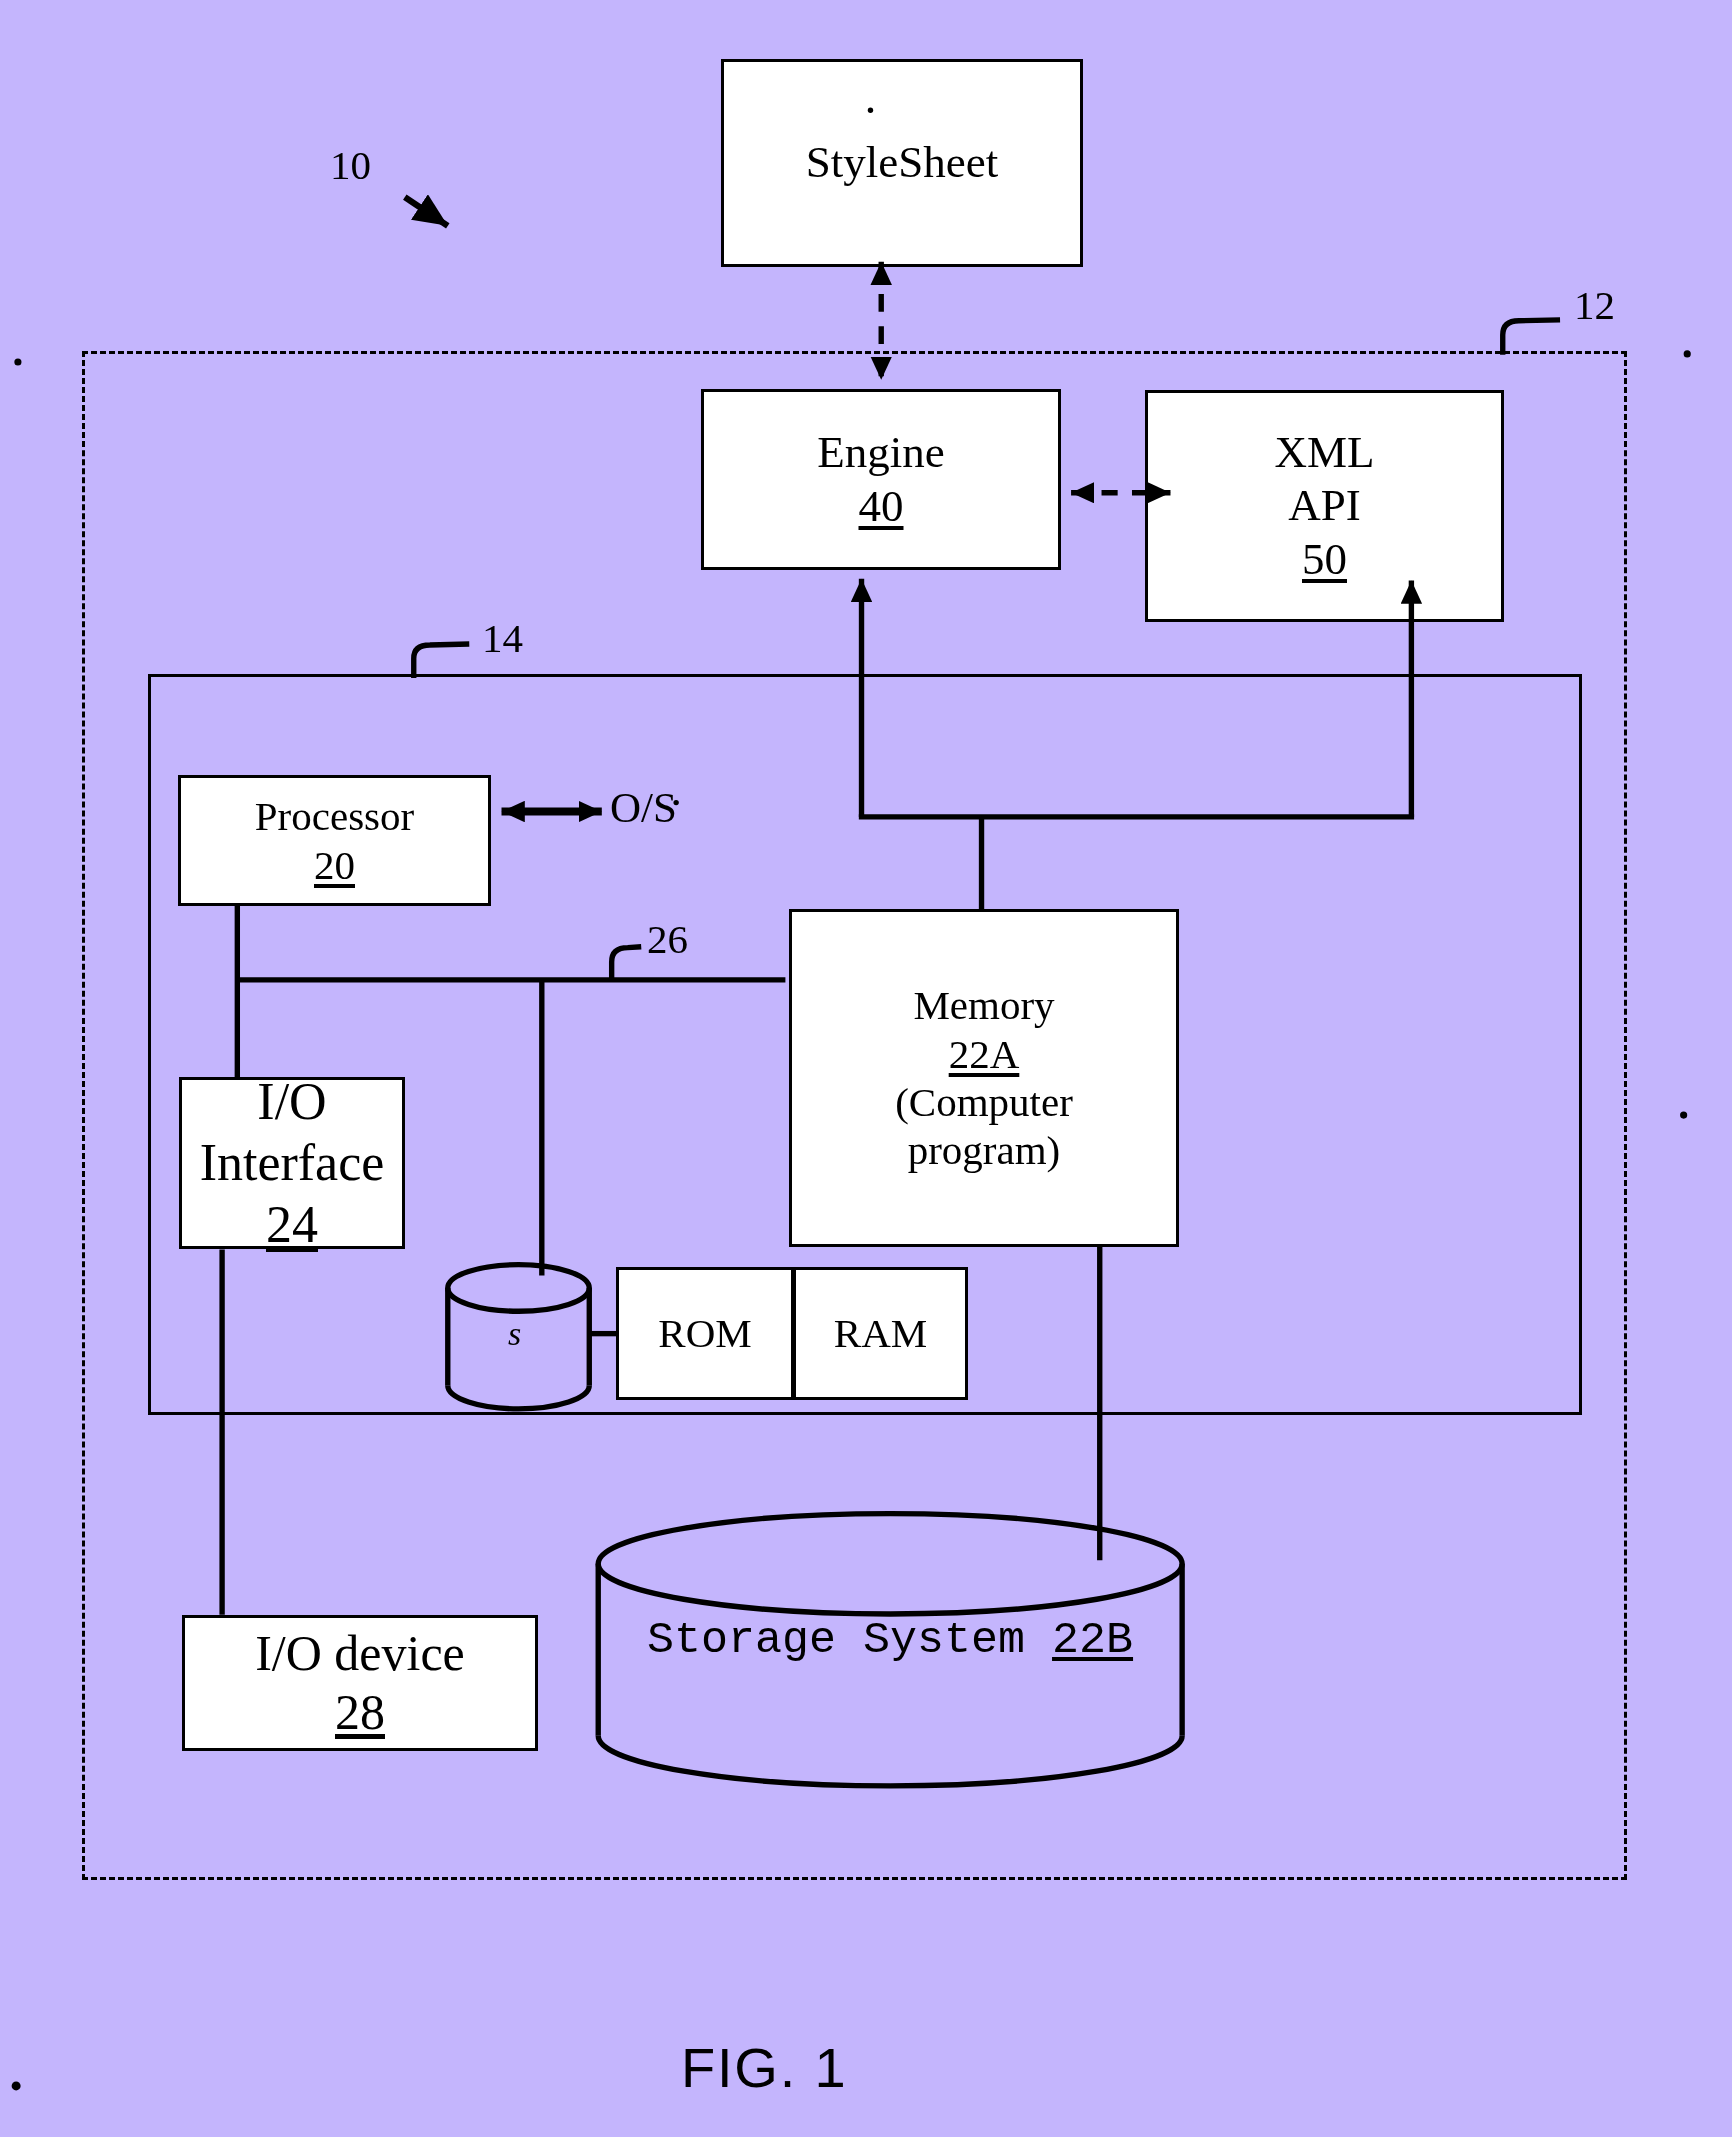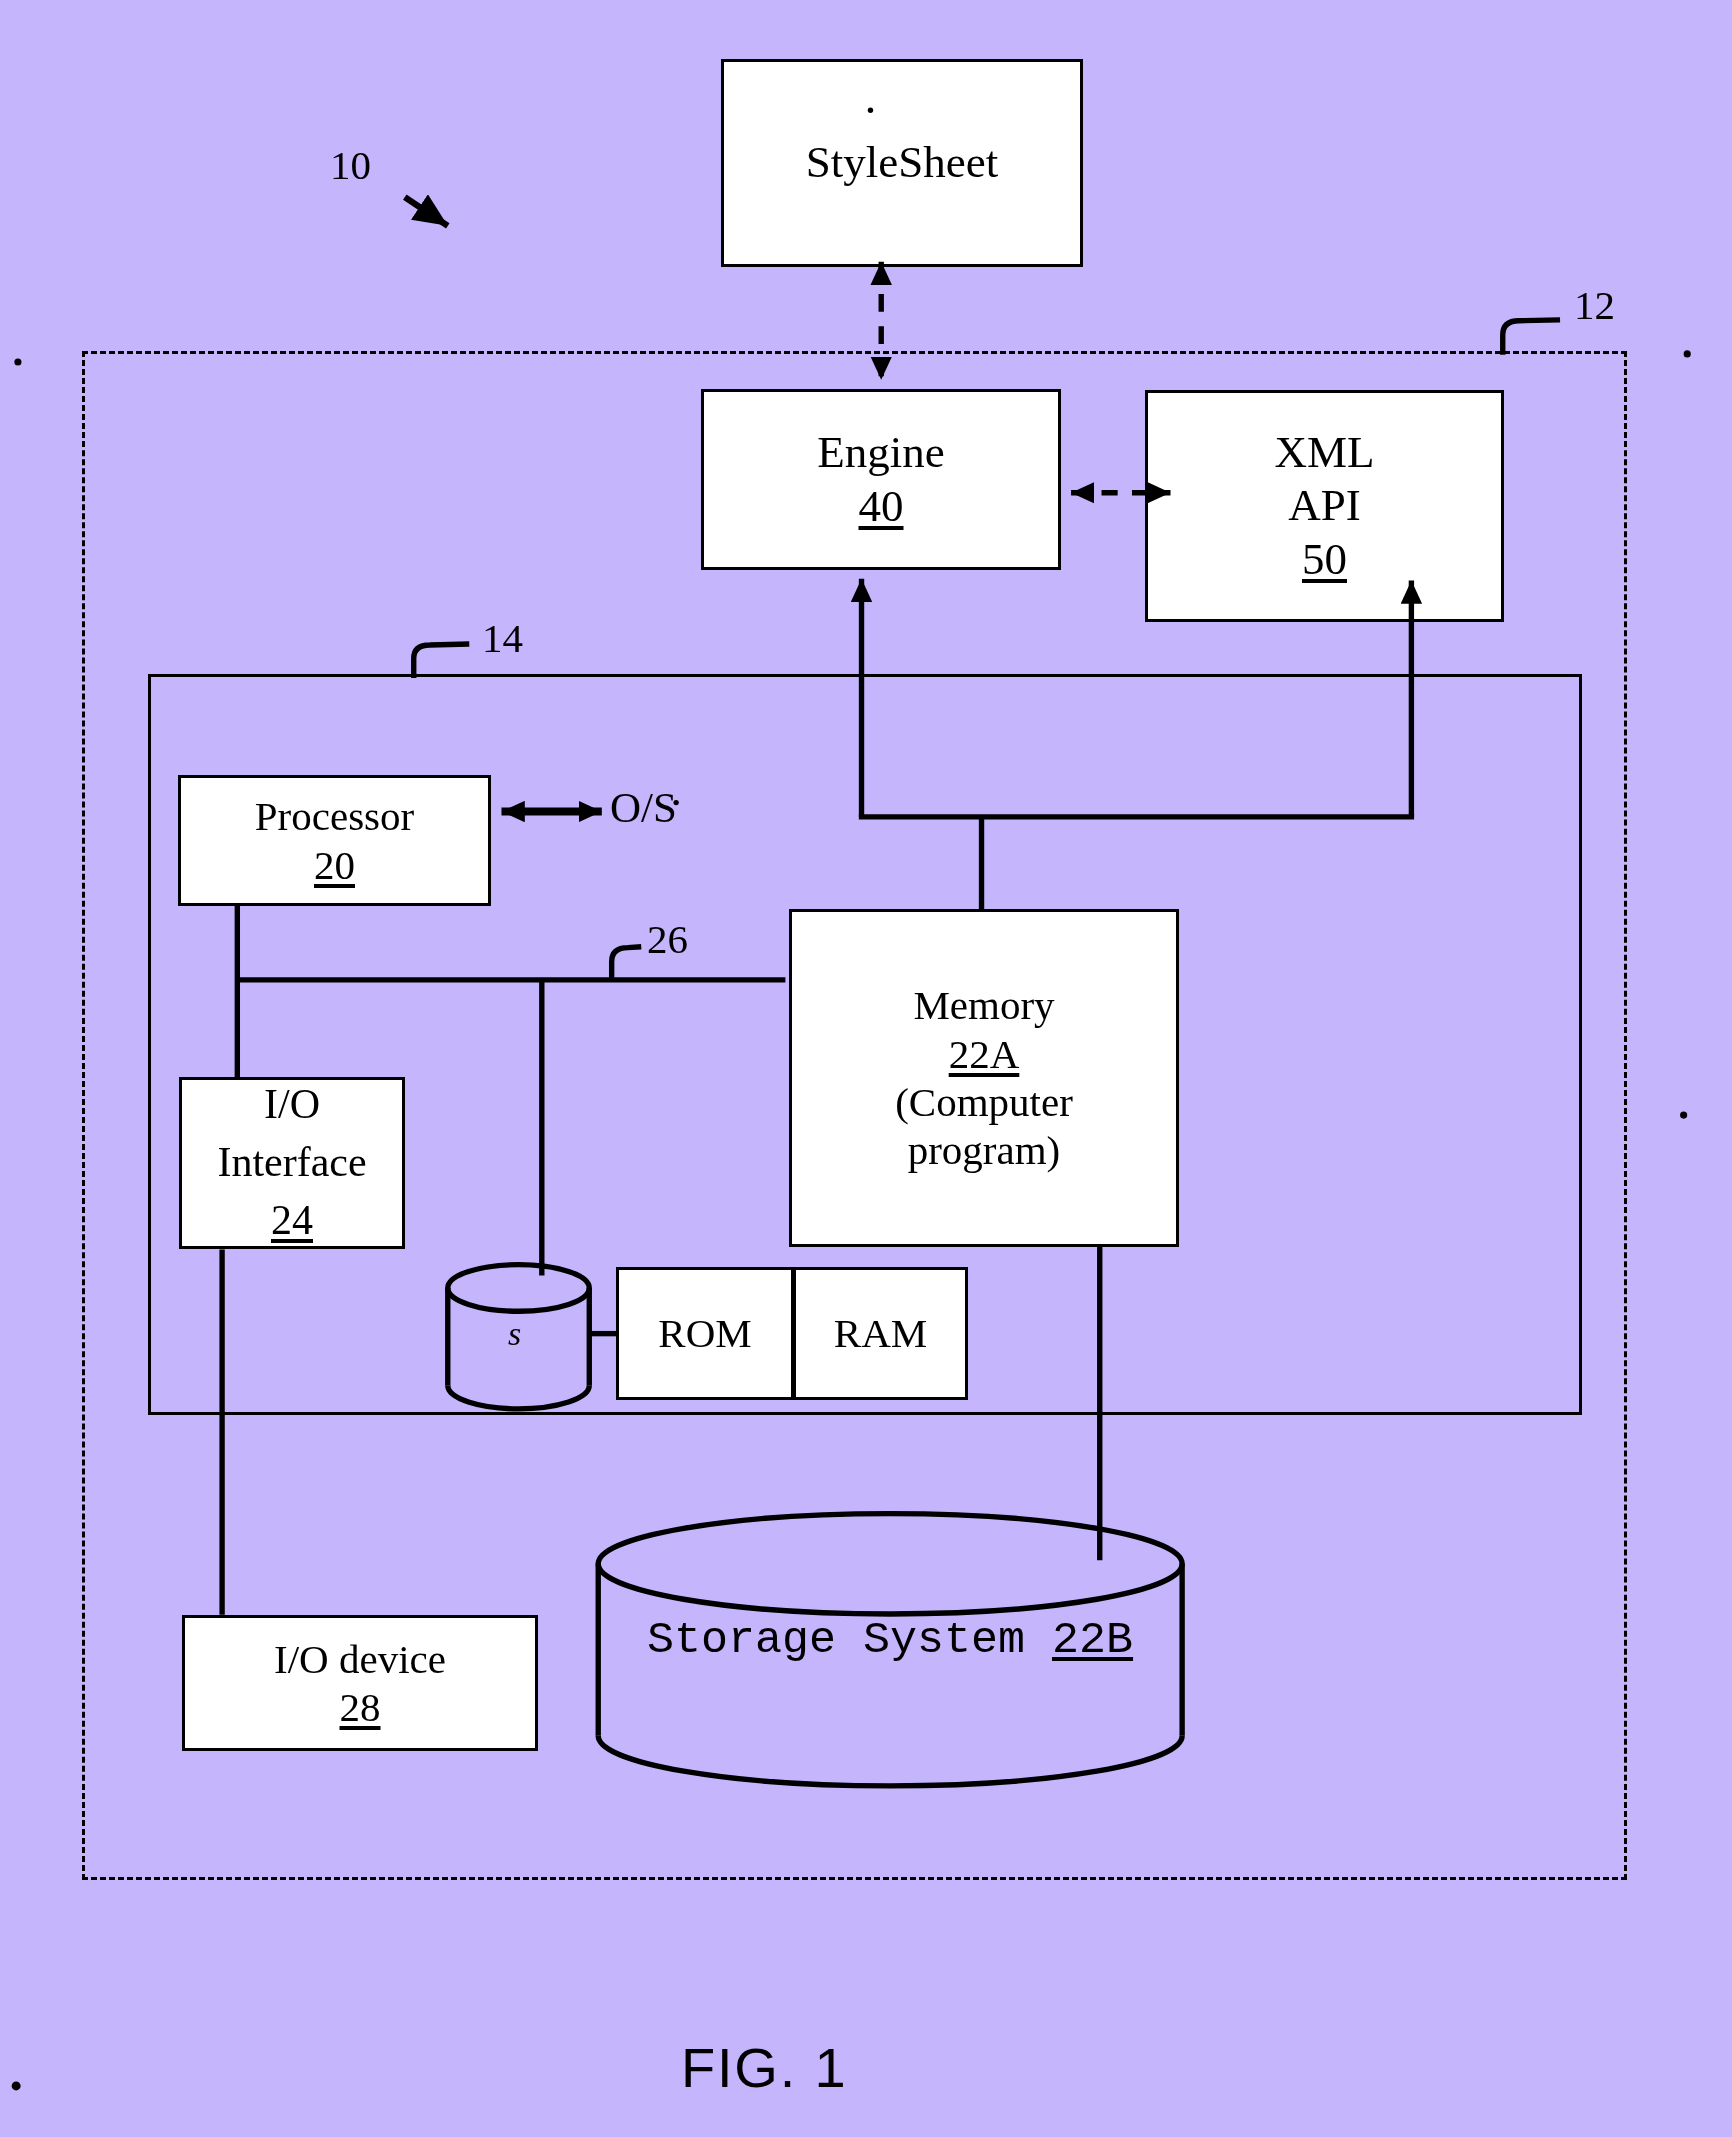--- a/index.html
+++ b/index.html
@@ -109,36 +109,36 @@
 
   <div class="box" style="left:789px; top:909px; width:390px; height:338px; font-size:41px;">
     <span class="ln">Memory</span>
     <span class="ln num">22A</span>
     <span class="ln">(Computer</span>
     <span class="ln">program)</span>
   </div>
 
   <div class="reflabel" style="left:647px; top:919px;">26</div>
 
-  <div class="box" style="left:179px; top:1077px; width:226px; height:172px; font-size:42px;justify-content:space-between;">
+  <div class="box" style="left:179px; top:1077px; width:226px; height:172px; font-size:52px;">
     <span class="ln">I/O</span>
     <span class="ln">Interface</span>
     <span class="ln num">24</span>
   </div>
 
   <div class="box" style="left:616px; top:1267px; width:178px; height:133px; font-size:41px;">
     <span class="ln">ROM</span>
   </div>
   <div class="box" style="left:793px; top:1267px; width:175px; height:133px; font-size:41px;">
     <span class="ln">RAM</span>
   </div>
 
   <div class="reflabel" style="left:508px; top:1317px; font-size:34px; font-style:italic;">s</div>
 
-  <div class="box" style="left:182px; top:1615px; width:356px; height:136px; font-size:41px;">
+  <div class="box" style="left:182px; top:1615px; width:356px; height:136px; font-size:50px;">
     <span class="ln">I/O device</span>
     <span class="ln num">28</span>
   </div>
 
   <div class="abs" style="left:598px; top:1612px; width:584px; text-align:center; font-size:45px; line-height:1.3;font-family:Liberation Mono, monospace;">
     <span class="ln">Storage System</span>
     <span class="ln num">22B</span>
   </div>
 
   <div class="fig-caption" style="left:681px; top:2035px;">FIG. 1</div>

